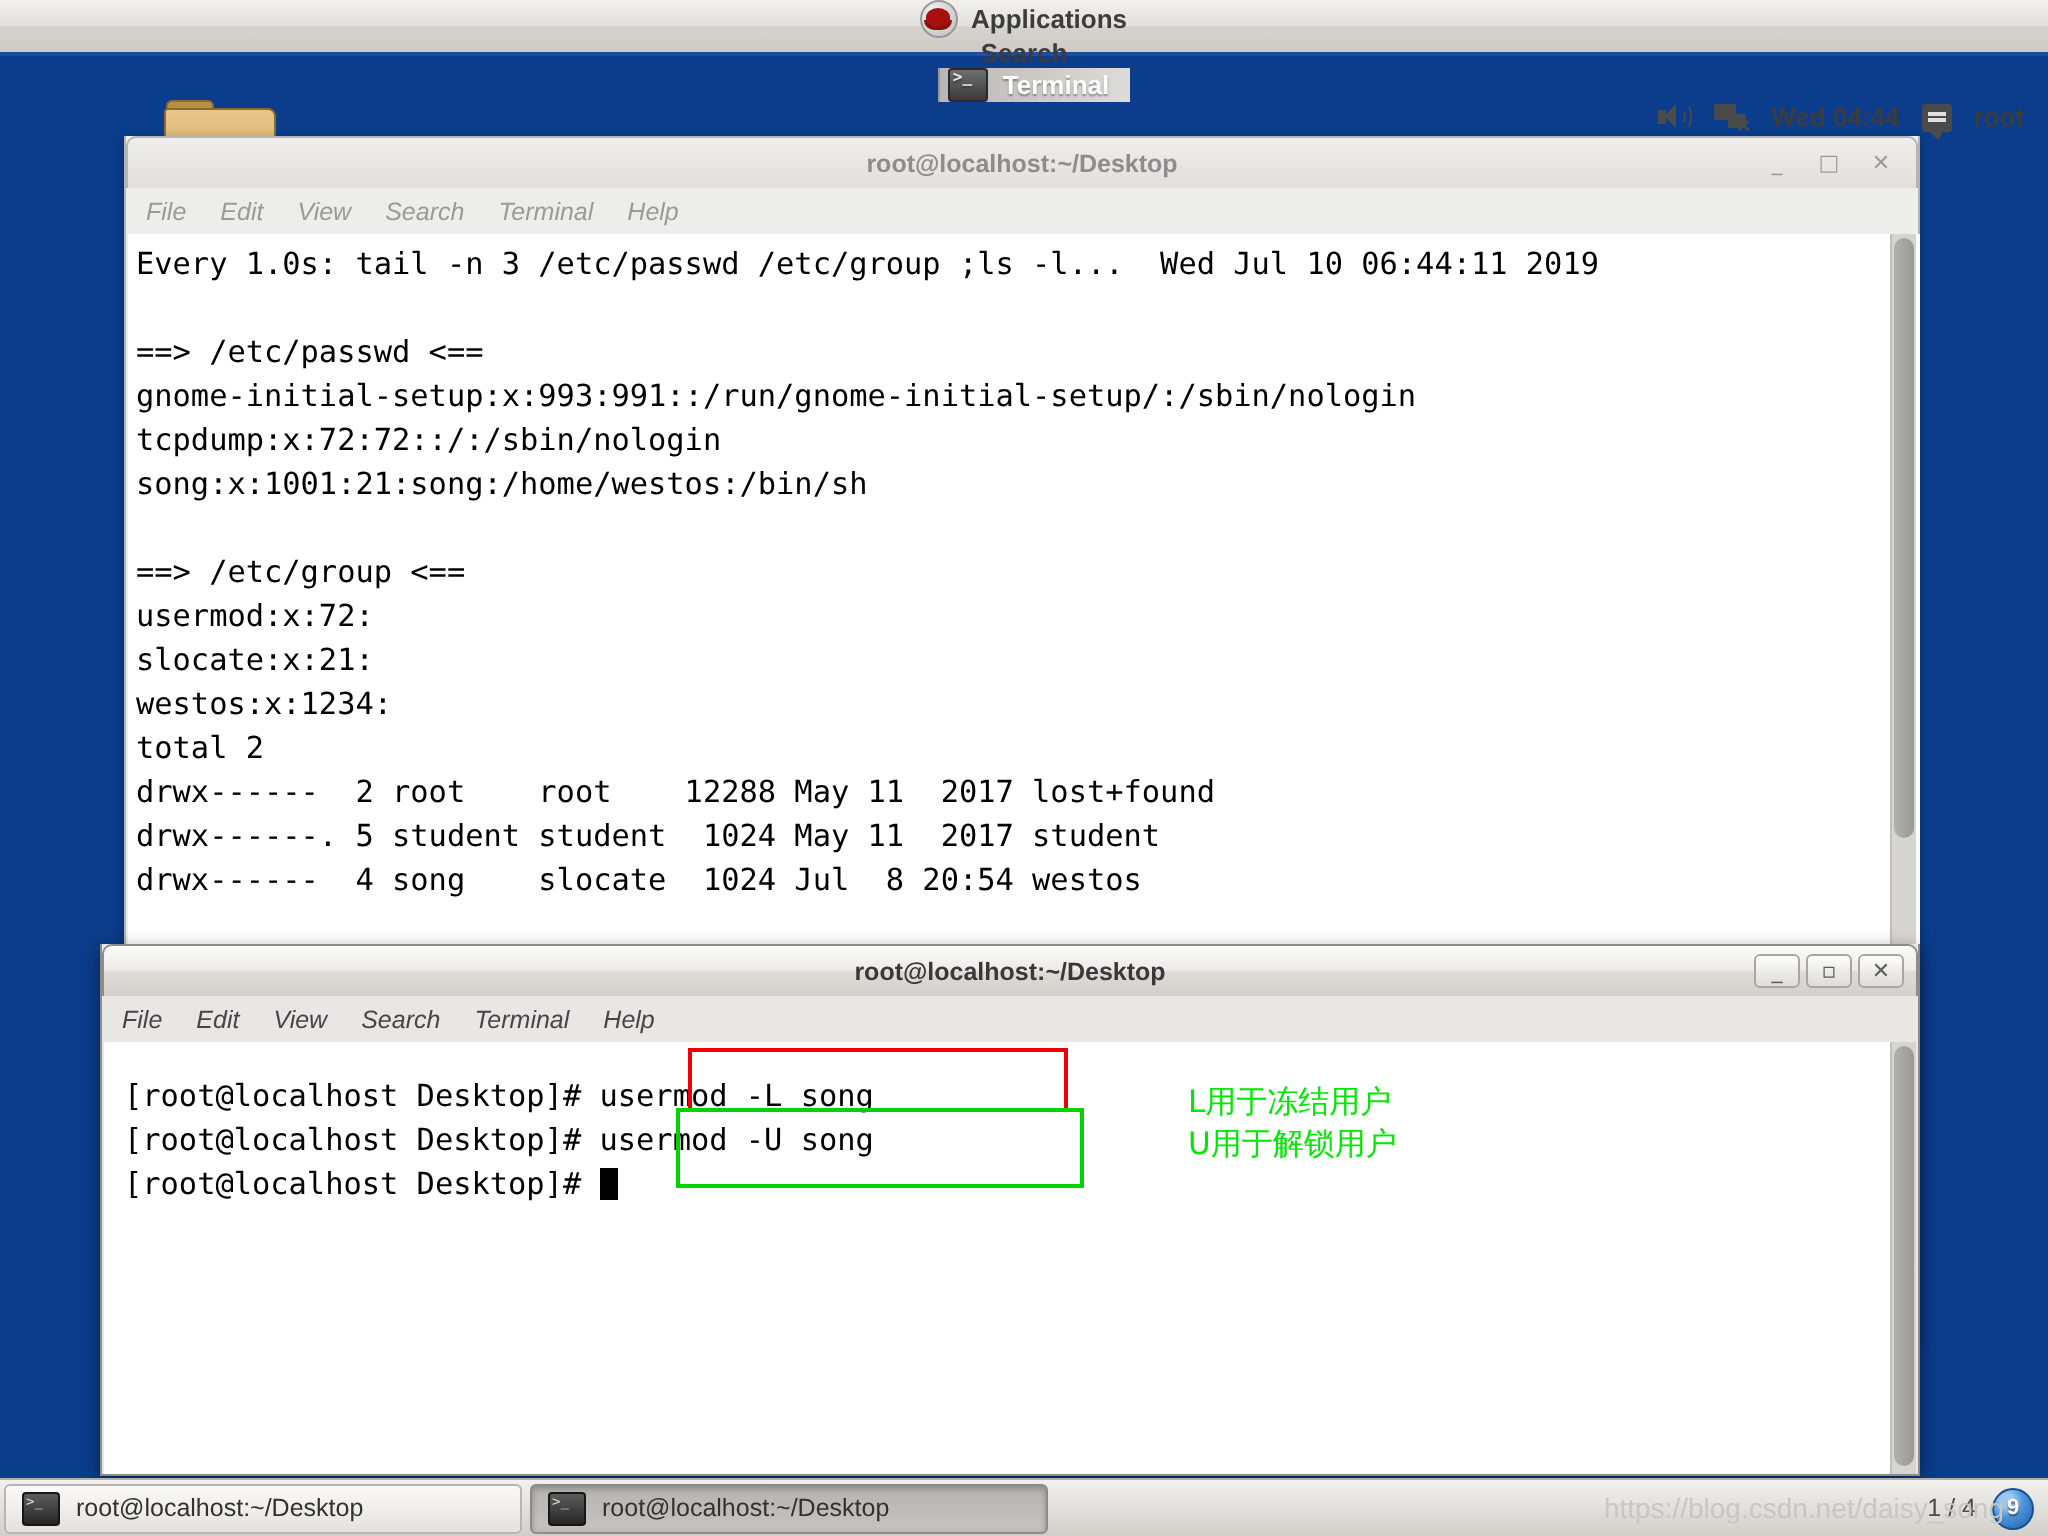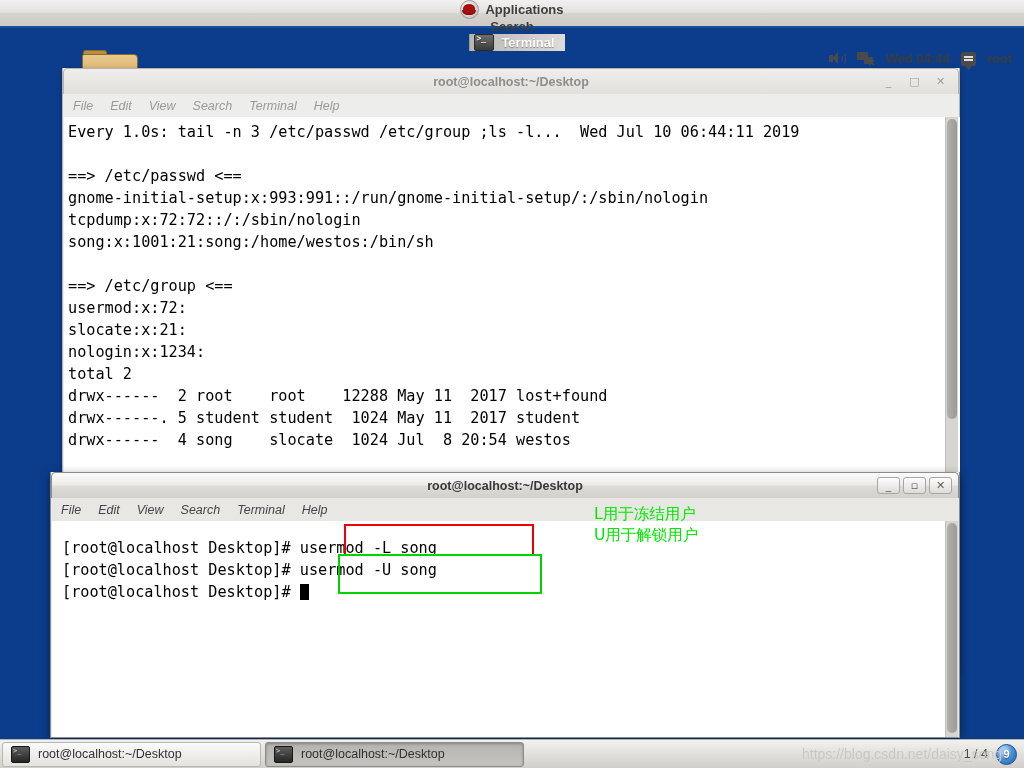--- a/index.html
+++ b/index.html
@@ -340,21 +340,21 @@
   
   .anno-box {
     position: absolute;
     box-sizing: border-box;
     pointer-events: none;
   }
   #box-red   { left: 344px; top: 524px; width: 190px; height: 32px; border: 2px solid #f00000; }
   #box-green { left: 338px; top: 554px; width: 204px; height: 40px; border: 2px solid #00d400; }
   #anno-text {
     position: absolute;
-    left: 594px; top: 504px;
+    left: 594px; top: 541px;
     color: #00e800;
     font-family: "DejaVu Sans", sans-serif;
     font-size: 15.5px;
     line-height: 21px;
     white-space: pre;
   }
 
   
   #taskbar {
     position: absolute;
@@ -477,21 +477,21 @@
     <div class="termbody"><span>Every 1.0s: tail -n 3 /etc/passwd /etc/group ;ls -l...  Wed Jul 10 06:44:11 2019</span>
 <span></span>
 <span>==&gt; /etc/passwd &lt;==</span>
 <span>gnome-initial-setup:x:993:991::/run/gnome-initial-setup/:/sbin/nologin</span>
 <span>tcpdump:x:72:72::/:/sbin/nologin</span>
 <span>song:x:1001:21:song:/home/westos:/bin/sh</span>
 <span></span>
 <span>==&gt; /etc/group &lt;==</span>
 <span>usermod:x:72:</span>
 <span>slocate:x:21:</span>
-<span>nologin:x:1234:</span>
+<span>westos:x:1234:</span>
 <span>total 2</span>
 <span>drwx------  2 root    root    12288 May 11  2017 lost+found</span>
 <span>drwx------. 5 student student  1024 May 11  2017 student</span>
 <span>drwx------  4 song    slocate  1024 Jul  8 20:54 westos</span></div>
     <div class="scrollbar" style="top:49px; height:554px;">
       <div class="scroll-thumb" style="top:2px; height:300px;"></div>
     </div>
   </div>
 
   <div class="win win-frame-active" id="win-front">

